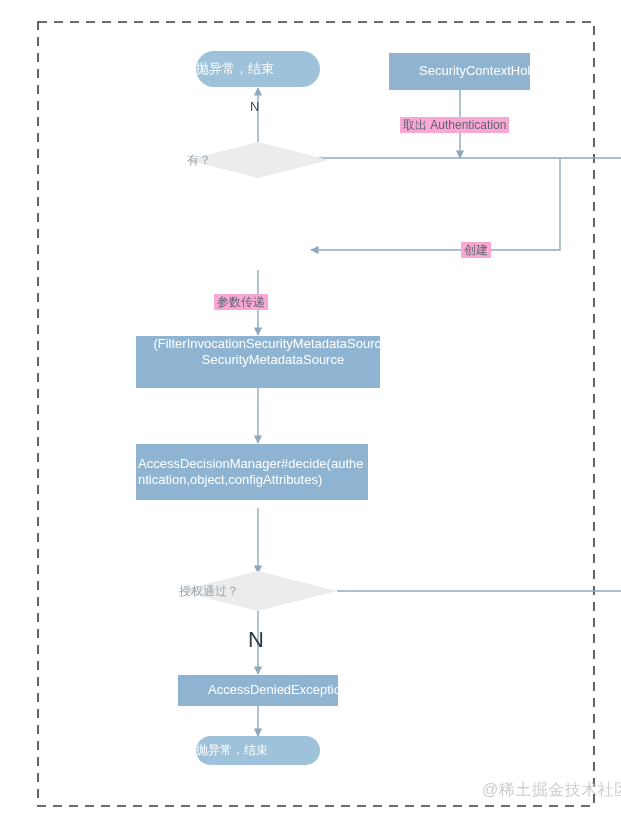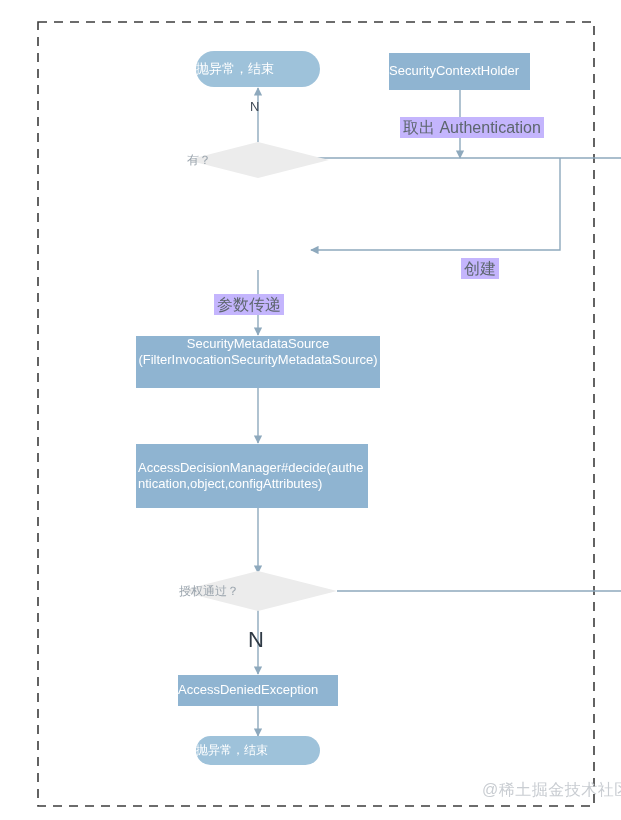--- a/index.html
+++ b/index.html
@@ -29,35 +29,36 @@
     box-sizing: border-box;
     display: flex;
     align-items: center;
     text-align: center;
     color: #ffffff;
     line-height: 1.25;
     white-space: nowrap;
   }
   .node.rect {
     background: #8fb4d1;
+    padding-left: 30px;
   }
   .node.pill {
     background: #9ec2da;
     border-radius: 18px;
     color: #ffffff;
   }
   .node.diamond-label {
     color: #9aa4ad;
     background: transparent;
   }
   .edge-label {
     position: absolute;
-    background: #c4b5fd;
+    background: #f9a8d4;
     color: #5d666e;
-    font-size: 16px;
+    font-size: 12px;
     padding: 1px 3px;
     white-space: nowrap;
     text-align: center;
     line-height: 1.2;
   }
   .edge-label.branch {
     color: #3f4a56;
     background: transparent;
     padding: 0;
   }
@@ -123,45 +124,45 @@
   <div class="node rect" style="left:389px; top:53px; width:141px; height:37px; font-size:13px;">
     <span>SecurityContextHolder</span>
   </div>
 
   <div class="node diamond-label" style="left:187px; top:142px; width:142px; height:36px; font-size:12px;">
     <span>有？</span>
   </div>
 
 
   <div class="node rect" style="left:136px; top:336px; width:244px; height:52px; font-size:13px; flex-direction:column;">
+    <span style="color:#ffffff;">(FilterInvocationSecurityMetadataSource)</span>
     <span>SecurityMetadataSource</span>
-    <span style="color:#ffffff;">(FilterInvocationSecurityMetadataSource)</span>
   </div>
 
-  <div class="node rect multiline" style="left:136px; top:444px; width:232px; height:64px; font-size:13px; padding:20px 2px; text-align:left; justify-content:flex-start;">
+  <div class="node rect multiline" style="left:136px; top:444px; width:232px; height:56px; font-size:13px; padding:20px 2px; text-align:left; justify-content:flex-start;">
     <span>AccessDecisionManager#decide(authentication,object,configAttributes)</span>
   </div>
 
   <div class="node diamond-label" style="left:179px; top:573px; width:158px; height:36px; font-size:12px;">
     <span>授权通过？</span>
   </div>
 
   <div class="node rect" style="left:178px; top:675px; width:160px; height:31px; font-size:13px;">
     <span>AccessDeniedException</span>
   </div>
 
   <div class="node pill" style="left:196px; top:736px; width:124px; height:29px; font-size:12px;">
     <span>抛异常，结束</span>
   </div>
 
   <div class="edge-label" style="left:400px; top:117px;">
     <span>取出 Authentication</span>
   </div>
 
-  <div class="edge-label" style="left:461px; top:242px;margin-top:16px;">
+  <div class="edge-label" style="left:461px; top:242px;">
     <span>创建</span>
   </div>
 
   <div class="edge-label" style="left:214px; top:294px;">
     <span>参数传递</span>
   </div>
 
   <div class="edge-label branch" style="left:250px; top:99px; font-size:13px;">
     <span>N</span>
   </div>

